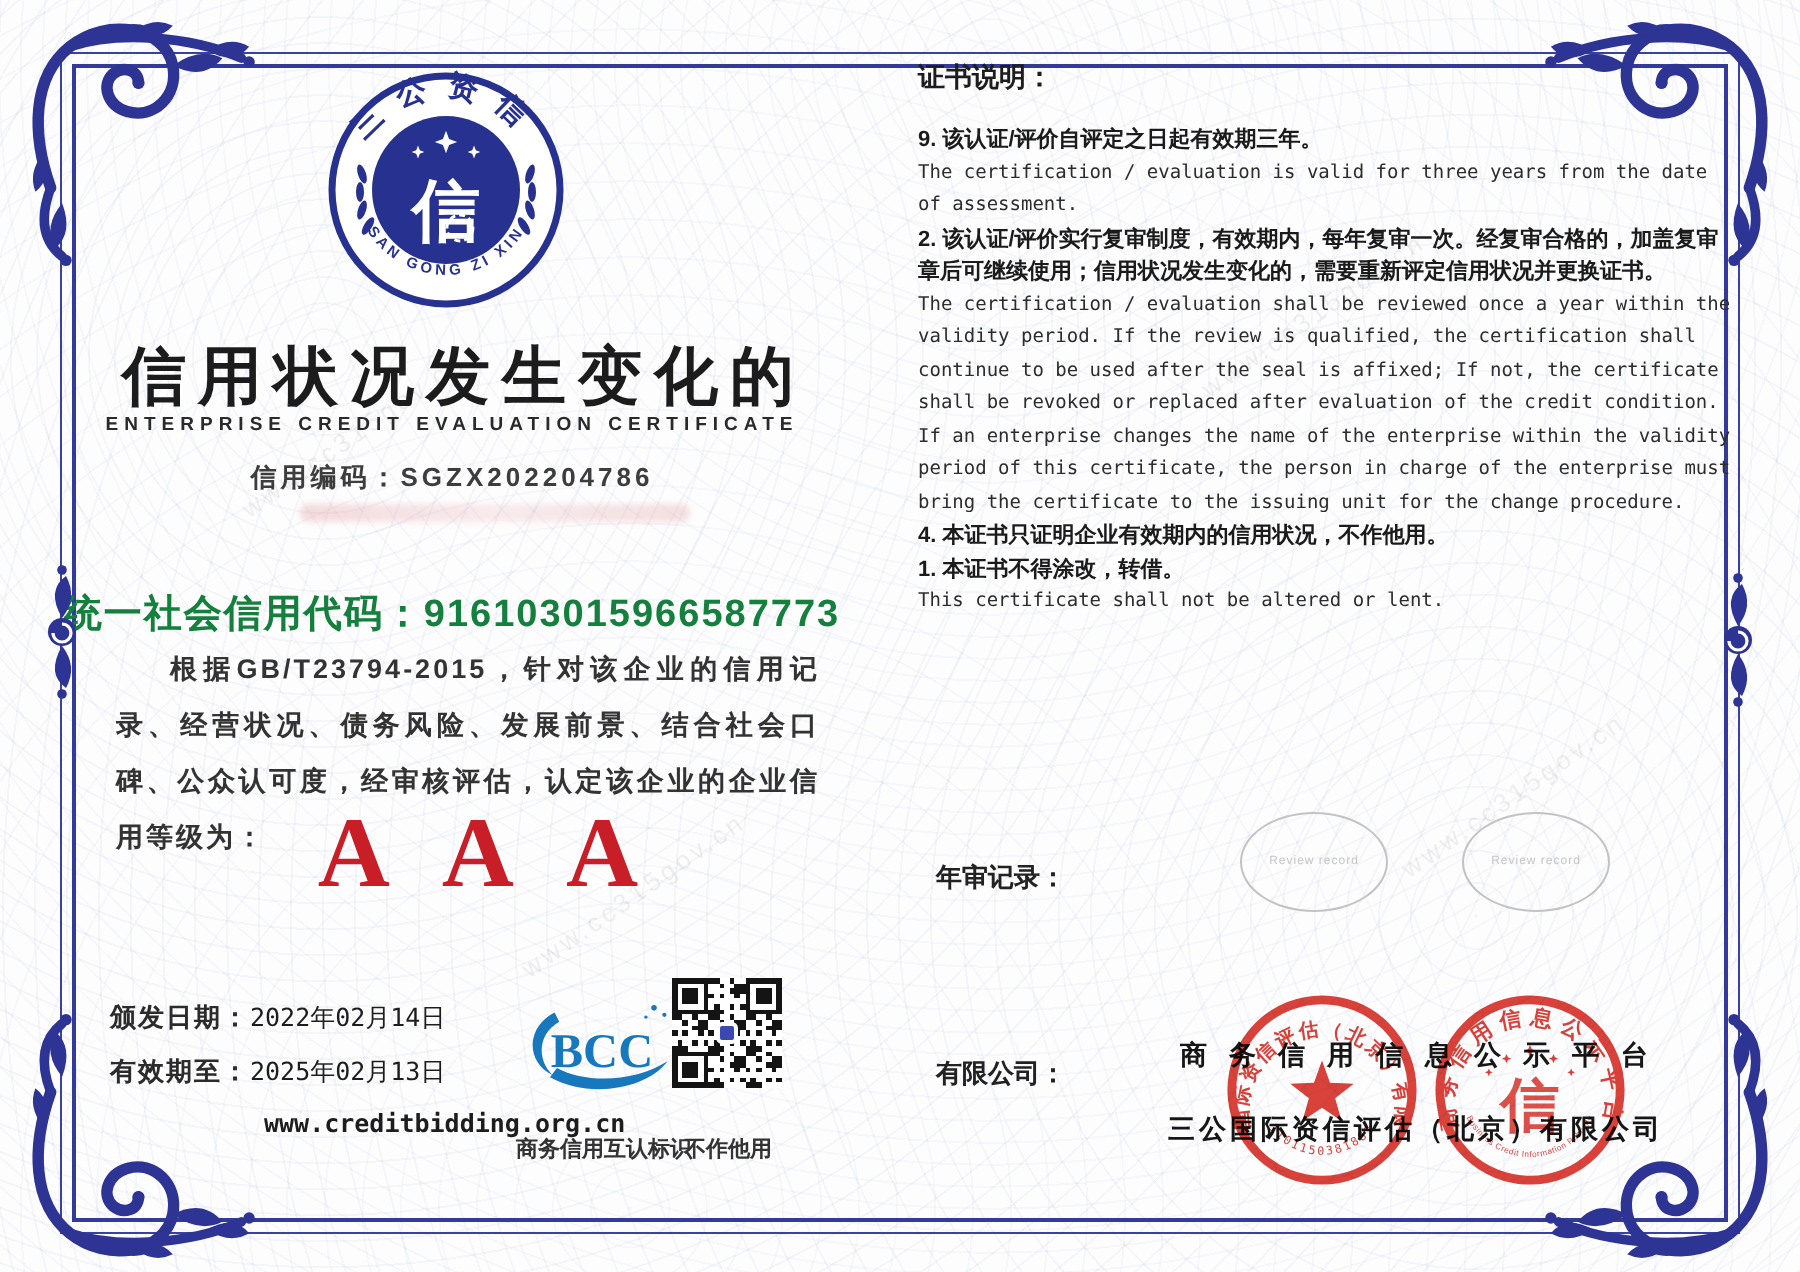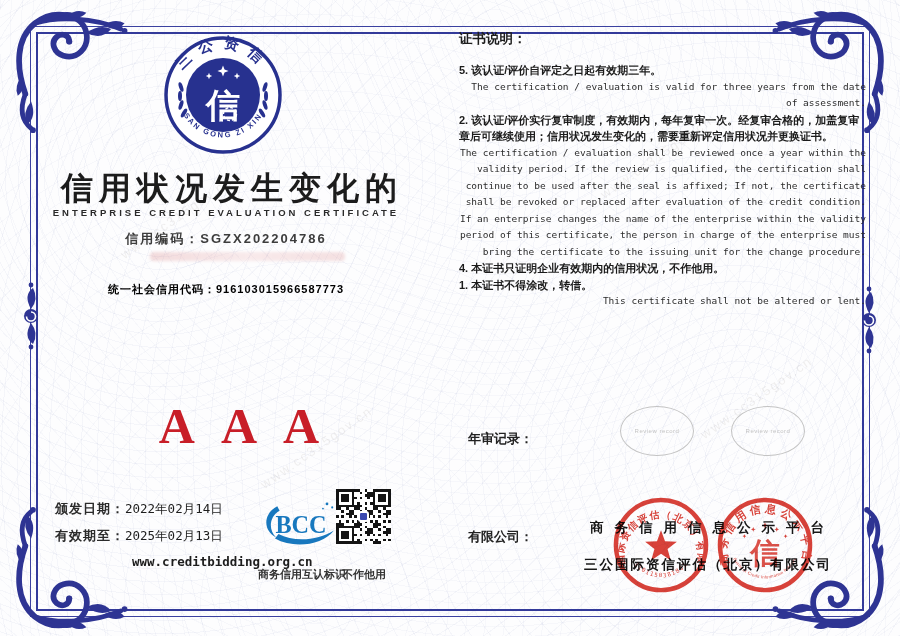--- a/index.html
+++ b/index.html
@@ -30,22 +30,22 @@
   .title-cn{position:absolute;left:28px;width:396px;top:167px;text-align:center;
     font-family:"Liberation Serif","DejaVu Serif",serif;font-weight:bold;font-size:32px;
     letter-spacing:6px;padding-left:6px;color:#1c1c1c;}
   .title-en{position:absolute;left:28px;width:396px;top:207px;text-align:center;
     font-size:9.5px;font-weight:bold;letter-spacing:3px;color:#2a2a2a;}
   .code-line{position:absolute;left:28px;width:396px;top:230px;text-align:center;
     font-size:13px;font-weight:bold;letter-spacing:2px;color:#3d3d3d;}
   .redact{position:absolute;left:150px;top:252px;width:195px;height:9px;border-radius:4px;
     background:linear-gradient(90deg,rgba(215,120,120,.25),rgba(230,150,150,.18),rgba(215,120,120,.22));
     filter:blur(1.5px);}
-  .uscc-line{position:absolute;left:28px;width:396px;top:282px;text-align:center;
-    font-size:11px;font-weight:bold;letter-spacing:1px;color:#000000;}
+  .uscc-line{position:absolute;left:28px;width:396px;top:294px;text-align:center;
+    font-size:19px;font-weight:bold;letter-spacing:1px;color:#15803d;}
   .para{position:absolute;left:58px;top:321px;width:352px;font-size:13.5px;font-weight:600;
     line-height:28px;letter-spacing:1.5px;text-indent:2em;text-align:justify;color:#333;}
   .grade{position:absolute;left:28px;width:396px;top:397px;text-align:center;
     font-family:"Liberation Serif","DejaVu Serif",serif;font-weight:bold;font-size:50px;
     letter-spacing:26px;padding-left:26px;color:#c81e28;}
   .dates{position:absolute;left:55px;top:500px;font-size:13px;color:#222;}
   .dates .row{height:27px;}
   .dates .lab{font-weight:bold;letter-spacing:1px;color:#2b2b2b;}
   .dates .val{font-family:"DejaVu Sans Mono","Liberation Mono",monospace;font-size:12.5px;color:#1d1d1d;}
   .dates .row2{padding-left:77px;height:22px;font-weight:bold;}
@@ -57,21 +57,21 @@
   .qr .dot{position:absolute;left:22px;top:22px;width:11px;height:11px;background:#3a49b0;
     border:2px solid #fff;border-radius:3px;z-index:2;box-sizing:border-box;}
   .qr-cap{position:absolute;left:334px;top:567px;width:60px;text-align:center;
     font-size:11px;font-weight:bold;color:#333;}
   
   .notes-head{position:absolute;left:459px;top:30px;font-size:13.5px;font-weight:bold;color:#1d1d1d;}
   .notes{position:absolute;left:459px;top:62px;width:407px;}
   .notes p{margin:0;}
   .notes .cn{font-size:11px;font-weight:bold;line-height:16.5px;color:#1b1b1b;}
   .notes .en{font-family:"DejaVu Sans Mono","Liberation Mono",monospace;font-size:9.5px;
-    line-height:16.5px;color:#2c2c2c;text-align:right;}
+    line-height:16.5px;color:#2c2c2c;}
   .annual-lab{position:absolute;left:468px;top:430px;font-size:13px;font-weight:bold;color:#222;}
   .oval{position:absolute;width:72px;height:48px;border:1px solid #c3c3c3;border-radius:50%;
     display:flex;align-items:center;justify-content:center;font-size:6px;color:#c4c4c4;
     letter-spacing:.5px;}
   .oval.o1{left:620px;top:406px;}
   .oval.o2{left:731px;top:406px;}
   .issuer-lab{position:absolute;left:468px;top:528px;font-size:13px;font-weight:bold;color:#222;}
   .issuer-l1{position:absolute;left:590px;top:519px;font-size:13.5px;font-weight:bold;
     letter-spacing:11px;color:#161616;z-index:2;}
   .issuer-l2{position:absolute;left:584px;top:556px;font-size:13.5px;font-weight:bold;
@@ -179,20 +179,21 @@
     </g>
     <text x="60" y="84" text-anchor="middle" font-size="34" font-weight="bold" fill="#fff" font-family="Liberation Serif,DejaVu Serif,serif">信</text>
     <circle cx="67" cy="81" r="6.5" fill="none" stroke="#fff" stroke-width="1.4" stroke-dasharray="3 2"></circle>
   </svg>
 
   <div class="title-cn">信用状况发生变化的</div>
   <div class="title-en">ENTERPRISE CREDIT EVALUATION CERTIFICATE</div>
   <div class="code-line">信用编码：SGZX202204786</div>
   <div class="redact"></div>
   <div class="uscc-line">统一社会信用代码：916103015966587773</div>
+  <div class="para">根据GB/T23794-2015，针对该企业的信用记录、经营状况、债务风险、发展前景、结合社会口碑、公众认可度，经审核评估，认定该企业的企业信用等级为：</div>
   <div class="grade">AAA</div>
 
   <div class="dates">
     <div class="row">
       <span class="lab">颁发日期：</span><span class="val">2022年02月14日</span>
     </div>
     <div class="row">
       <span class="lab">有效期至：</span><span class="val">2025年02月13日</span>
     </div>
     <div class="row2">
@@ -417,21 +418,21 @@
       <i style="left:20.95px;top:52.38px;width:2.62px;height:2.62px"></i>
       <i style="left:23.57px;top:52.38px;width:2.62px;height:2.62px"></i>
       <i style="left:36.67px;top:52.38px;width:2.62px;height:2.62px"></i>
       <i style="left:39.29px;top:52.38px;width:2.62px;height:2.62px"></i>
       <i style="left:41.90px;top:52.38px;width:2.62px;height:2.62px"></i>
     </div>
   <div class="qr-cap">不作他用</div>
 
   <div class="notes-head">证书说明：</div>
   <div class="notes">
-    <p class="cn">5. 该认证/评价自评定之日起有效期三年。</p>
+    <p class="cn">9. 该认证/评价自评定之日起有效期三年。</p>
     <p class="en">The certification / evaluation is valid for three years from the date of assessment.</p>
     <p class="cn">2. 该认证/评价实行复审制度，有效期内，每年复审一次。经复审合格的，加盖复审章后可继续使用；信用状况发生变化的，需要重新评定信用状况并更换证书。</p>
     <p class="en">The certification / evaluation shall be reviewed once a year within the validity period. If the review is qualified, the certification shall continue to be used after the seal is affixed; If not, the certificate shall be revoked or replaced after evaluation of the credit condition.</p>
     <p class="en">If an enterprise changes the name of the enterprise within the validity period of this certificate, the person in charge of the enterprise must bring the certificate to the issuing unit for the change procedure.</p>
     <p class="cn">4. 本证书只证明企业有效期内的信用状况，不作他用。</p>
     <p class="cn">1. 本证书不得涂改，转借。</p>
     <p class="en">This certificate shall not be altered or lent.</p>
   </div>
 
   <div class="annual-lab">年审记录：</div>

